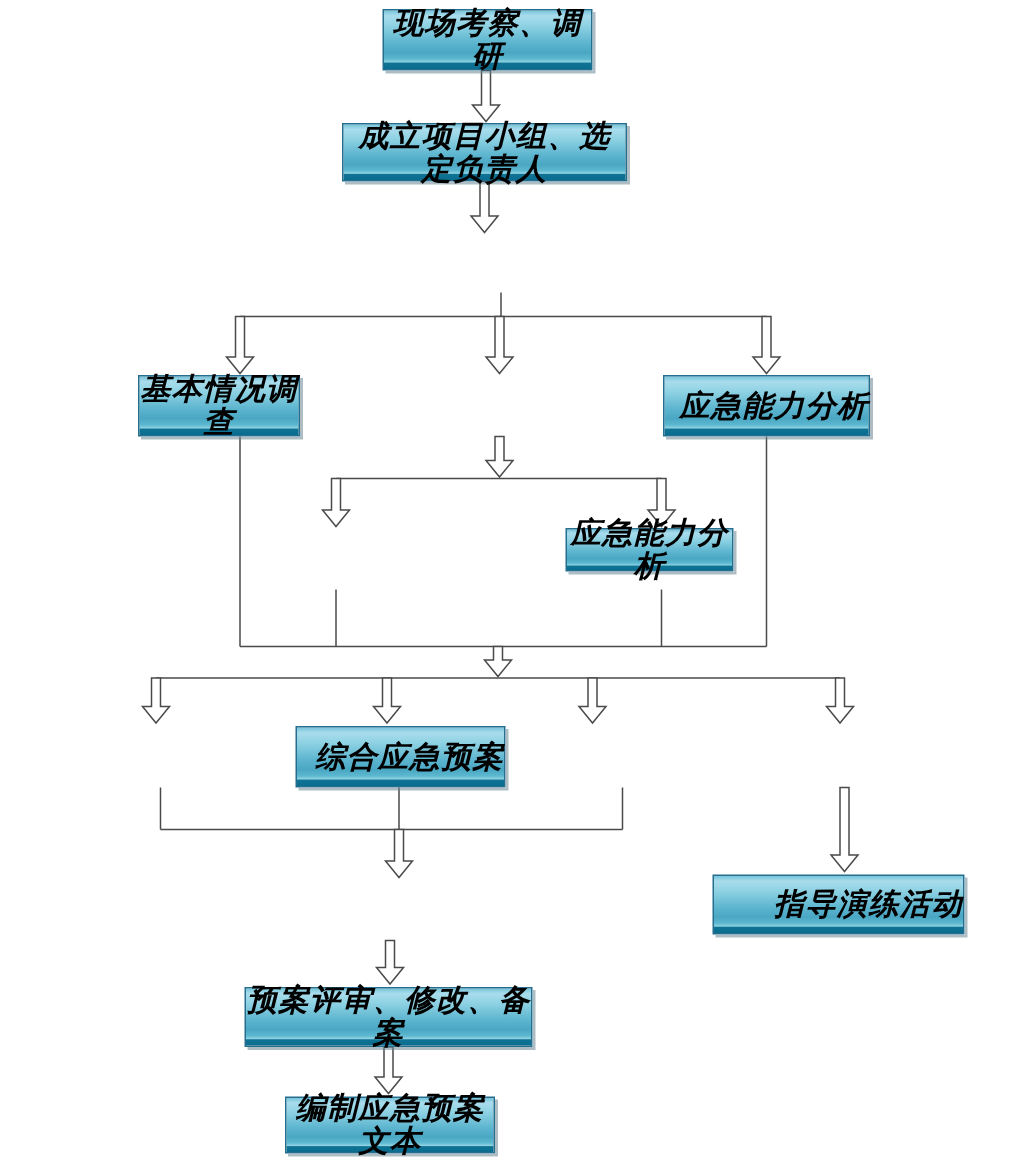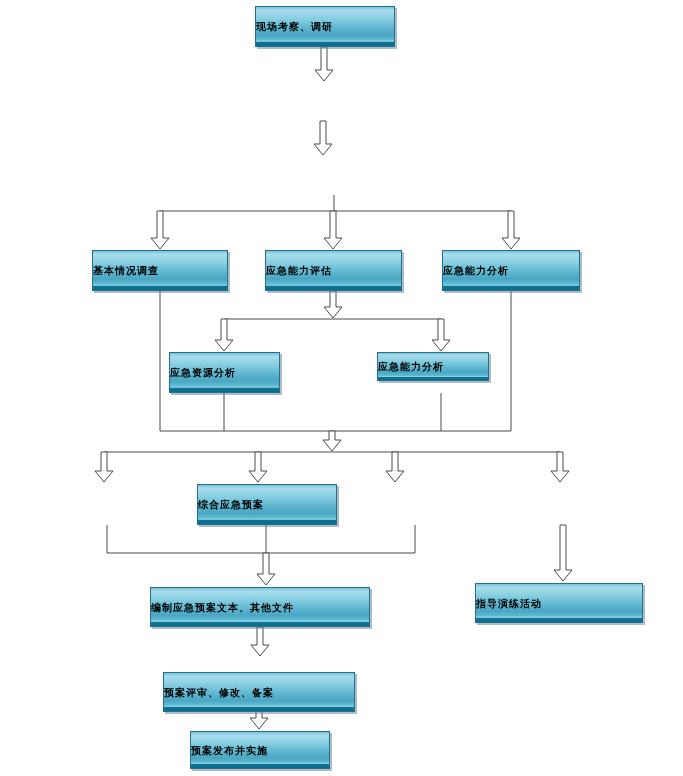--- a/index.html
+++ b/index.html
@@ -12,39 +12,40 @@
   }
   .connectors{
     position:absolute;left:0;top:0;width:683px;height:776px;
     z-index:1;
   }
   .connectors line{stroke:#4a4a4a;stroke-width:1;}
   .connectors path{fill:#ffffff;stroke:#4a4a4a;stroke-width:1;}
   .node{
     position:absolute;
     z-index:2;
-    display:flex;align-items:center;justify-content:flex-start;
+    display:flex;align-items:center;justify-content:flex-end;
     box-sizing:border-box;
     font-weight:bold;
-    font-size:10px;
+    font-size:20px;
     color:#000000;
     letter-spacing:1px;
     text-align:center;
     background:linear-gradient(180deg,
       #76c4da 0%,
       #a9dcec 9%,
       #8ed2e3 26%,
       #5db5cf 55%,
       #4aa7c3 72%,
       #5db8d0 83%,
       #8fd2e2 88%,
       #0f7394 90%,
       #0a6d90 100%);
     border:1px solid #266e8d;
     box-shadow:2px 2px 0 rgba(105,135,145,0.55);
+    font-style:italic;
   }
   .node span{display:block;line-height:1.1;}
 </style>
 </head>
 <body>
 
 <div class="canvas">
 
   <svg class="connectors" viewBox="0 0 683 776">
     <g>
@@ -79,44 +80,38 @@
       <path d="M263,553 L269,553 L269,574 L275,574 L266,585 L257,574 L263,574 Z"></path>
       <path d="M560,525 L566,525 L566,570 L572,570 L563,581 L554,570 L560,570 Z"></path>
       <path d="M257,627 L263,627 L263,645 L269,645 L260,656 L251,645 L257,645 Z"></path>
       <path d="M256,698 L262,698 L262,718 L268,718 L259,729 L250,718 L256,718 Z"></path>
     </g>
   </svg>
 
   <div class="node" style="left:255px;top:6px;width:140px;height:41px">
       <span>现场考察、调研</span>
     </div>
-  <div class="node" style="left:92px;top:250px;width:136px;height:41px">
+  <div class="node" style="left:228px;top:82px;width:190px;height:39px">
+      <span>成立项目小组、选定负责人</span>
+    </div>
+  <div class="node" style="left:92px;top:250px;width:108px;height:41px">
       <span>基本情况调查</span>
-    </div>
-  <div class="node" style="left:265px;top:250px;width:137px;height:41px">
-      <span>应急能力评估</span>
     </div>
   <div class="node" style="left:442px;top:250px;width:138px;height:41px">
       <span>应急能力分析</span>
-    </div>
-  <div class="node" style="left:169px;top:352px;width:111px;height:41px">
-      <span>应急资源分析</span>
     </div>
   <div class="node" style="left:377px;top:352px;width:112px;height:29px">
       <span>应急能力分析</span>
     </div>
   <div class="node" style="left:197px;top:484px;width:140px;height:41px">
       <span>综合应急预案</span>
     </div>
   <div class="node" style="left:475px;top:583px;width:168px;height:40px">
       <span>指导演练活动</span>
     </div>
-  <div class="node" style="left:150px;top:587px;width:220px;height:40px">
-      <span>编制应急预案文本、其他文件</span>
-    </div>
-  <div class="node" style="left:163px;top:672px;width:192px;height:40px">
+  <div class="node" style="left:163px;top:658px;width:192px;height:40px">
       <span>预案评审、修改、备案</span>
     </div>
   <div class="node" style="left:190px;top:731px;width:140px;height:38px">
-      <span>预案发布并实施</span>
+      <span>编制应急预案文本</span>
     </div>
 
 </div>
 
 </body></html>

